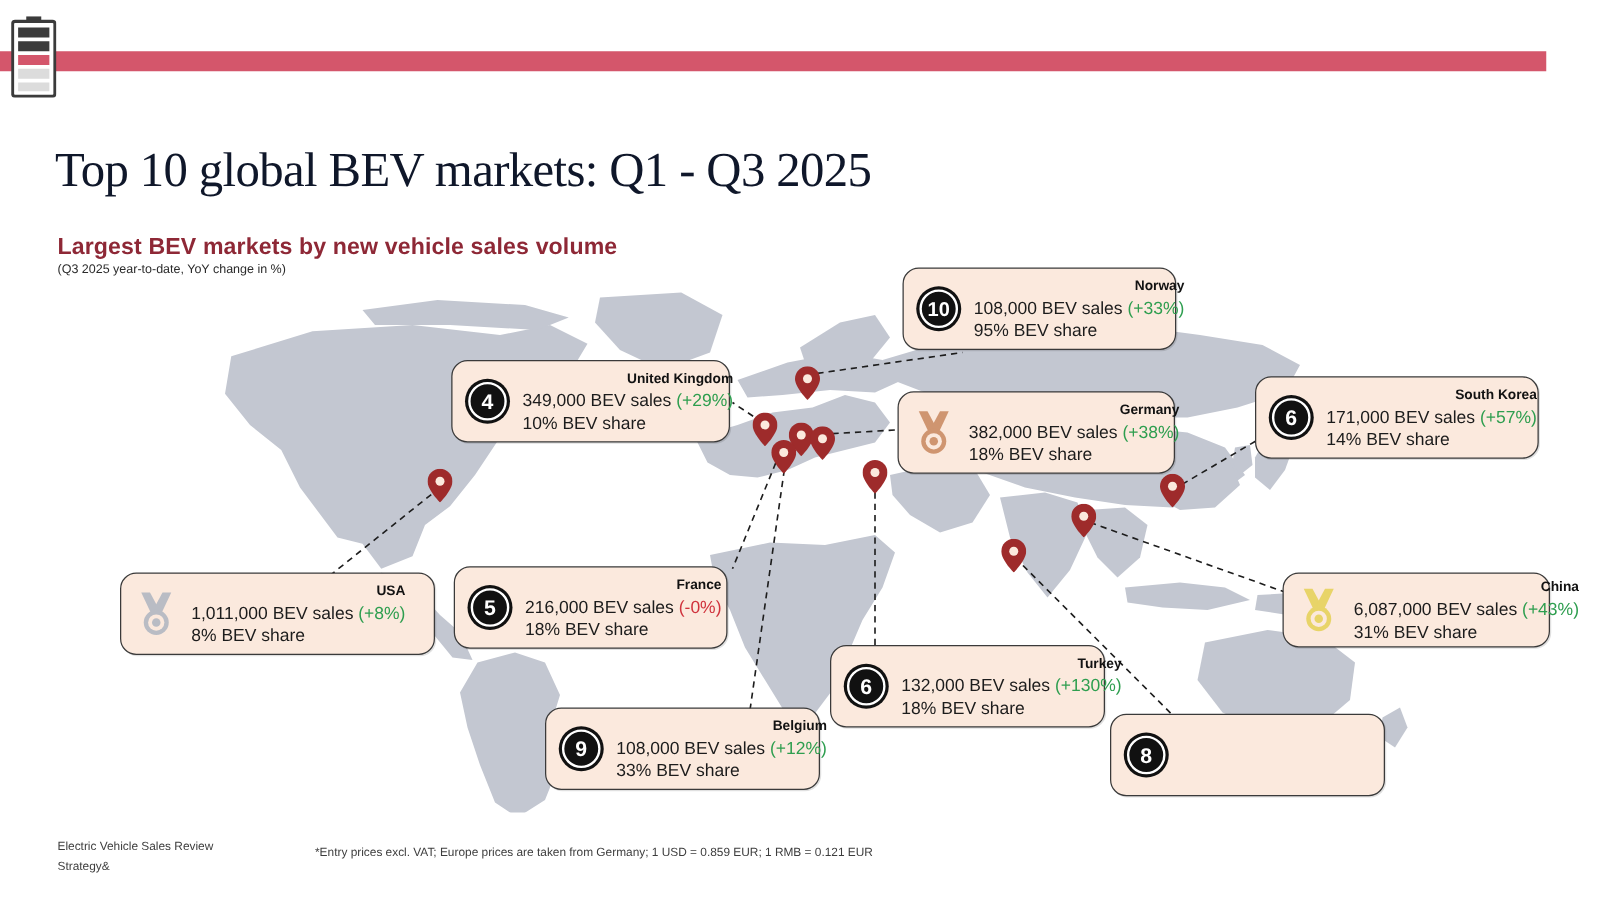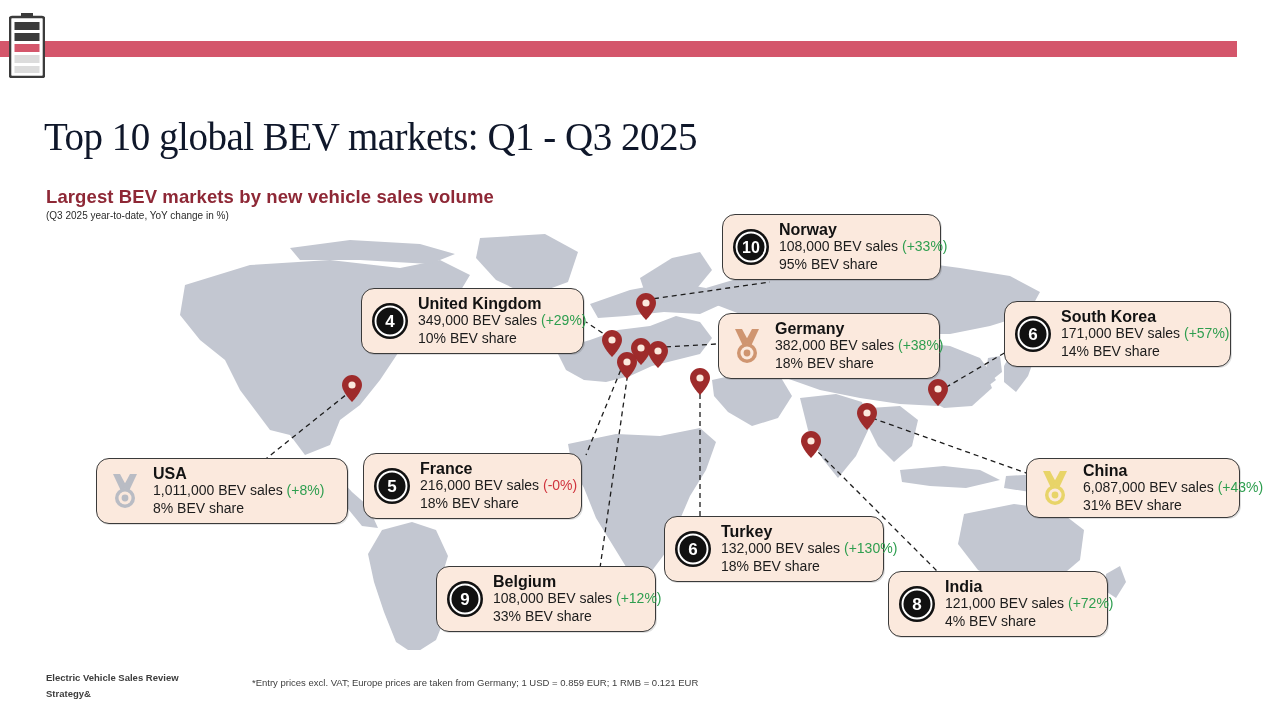--- a/index.html
+++ b/index.html
@@ -61,33 +61,33 @@
     box-shadow:1px 1px 0 rgba(0,0,0,.12);
   }
   .badge{
     flex:0 0 auto;
     width:38px;height:38px;margin-right:9px;
     position:relative;
   }
   .badge svg{display:block;}
   .card-body{display:flex;flex-direction:column;justify-content:center;}
   .c-name{
-    font-size:16px;font-weight:bold;color:#121212;
-    line-height:17px;white-space:nowrap;
+    font-size:11px;font-weight:bold;color:#121212;
+    line-height:17px;white-space:nowrap;text-align:right;
   }
   .c-line{
     font-size:14px;color:#1c1c1c;line-height:17.5px;white-space:nowrap;
   }
   .delta-up{color:#2e9e4f;}
   .delta-down{color:#d0333d;}
 
   
   .foot-left{
     position:absolute;left:46px;top:670px;
-    font-size:9.5px;color:#3d3d3d;line-height:16px;font-weight:bold;
+    font-size:9.5px;color:#3d3d3d;line-height:16px;
   }
   .foot-right{
     position:absolute;left:252px;top:675px;
     font-size:9.5px;color:#3d3d3d;line-height:15px;
   }
 </style>
 </head>
 <body>
 
 <div class="stage">
@@ -380,25 +380,20 @@
   </div>
 
   <div class="card" style="left:888px;top:571px;width:220px;height:66px;">
     <div class="badge">
       <svg width="38" height="38" viewBox="0 0 38 38">
         <circle cx="19" cy="19" r="18" fill="#111"></circle>
           <circle cx="19" cy="19" r="14.5" fill="none" stroke="#fff" stroke-width="1.9"></circle>
         <text x="19" y="25" text-anchor="middle" font-family="Liberation Sans, sans-serif" font-size="17" font-weight="bold" fill="#fff">8</text>
       </svg>
     </div>
-    <div class="card-body">
-      <div class="c-name">India</div>
-      <div class="c-line"><span>121,000 BEV sales</span> <span class="delta-up">(+72%)</span></div>
-      <div class="c-line">4% BEV share</div>
-    </div>
   </div>
 
   <div class="foot-left">
     <div>Electric Vehicle Sales Review</div>
     <div>Strategy&amp;</div>
   </div>
   <div class="foot-right">
     <div>*Entry prices excl. VAT; Europe prices are taken from Germany; 1 USD = 0.859 EUR; 1 RMB = 0.121 EUR</div>
   </div>
 

